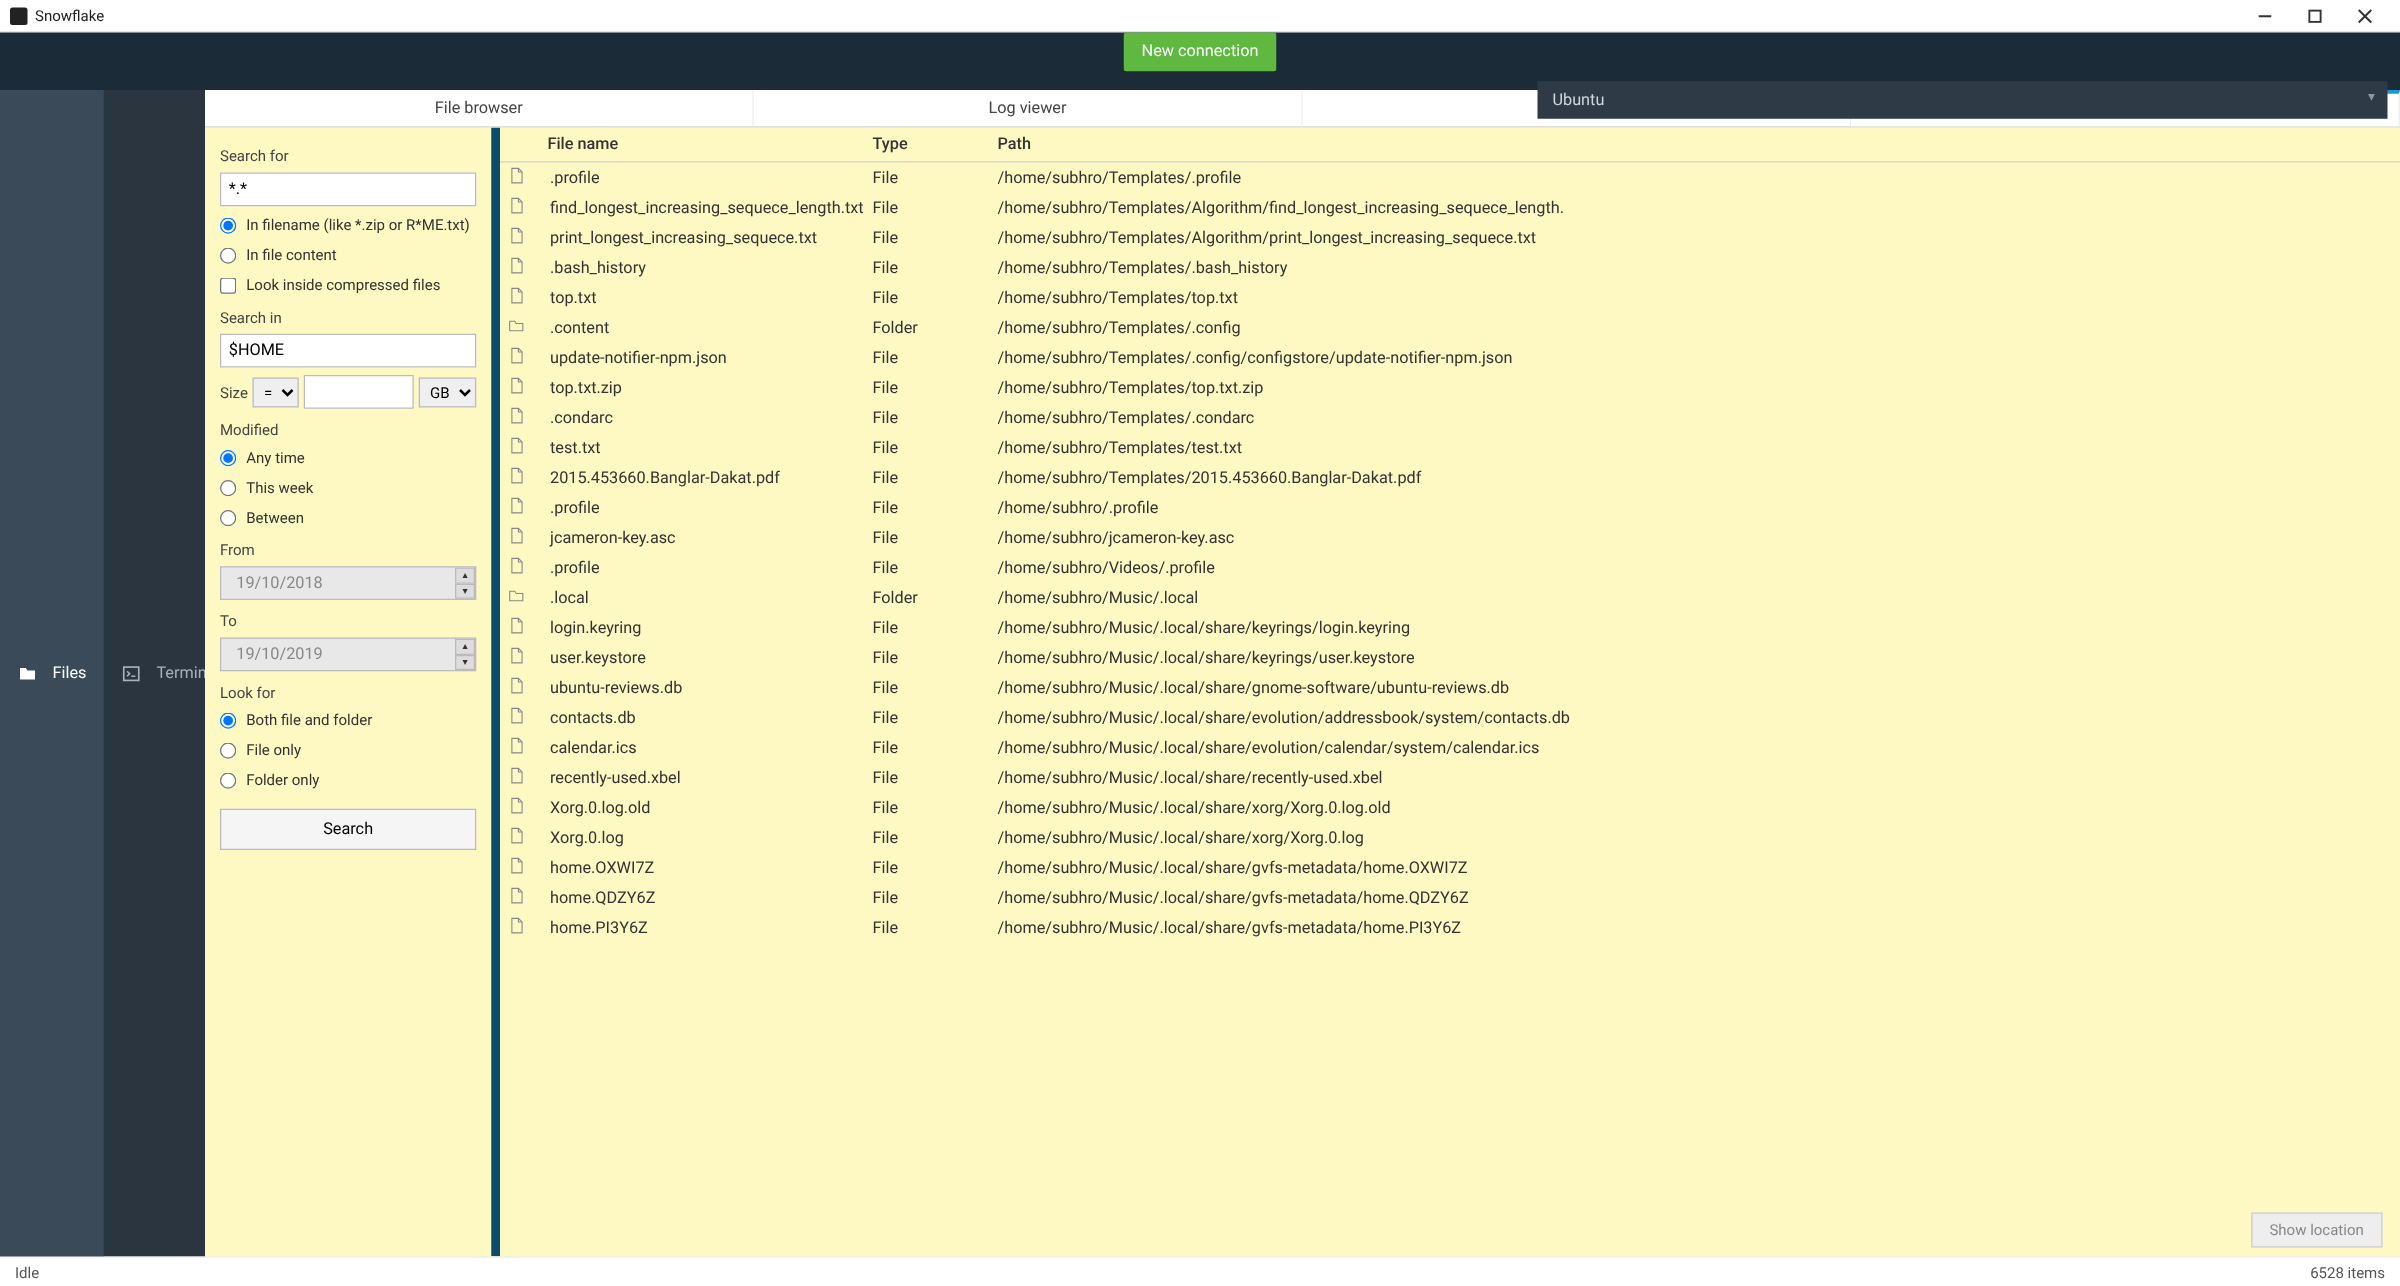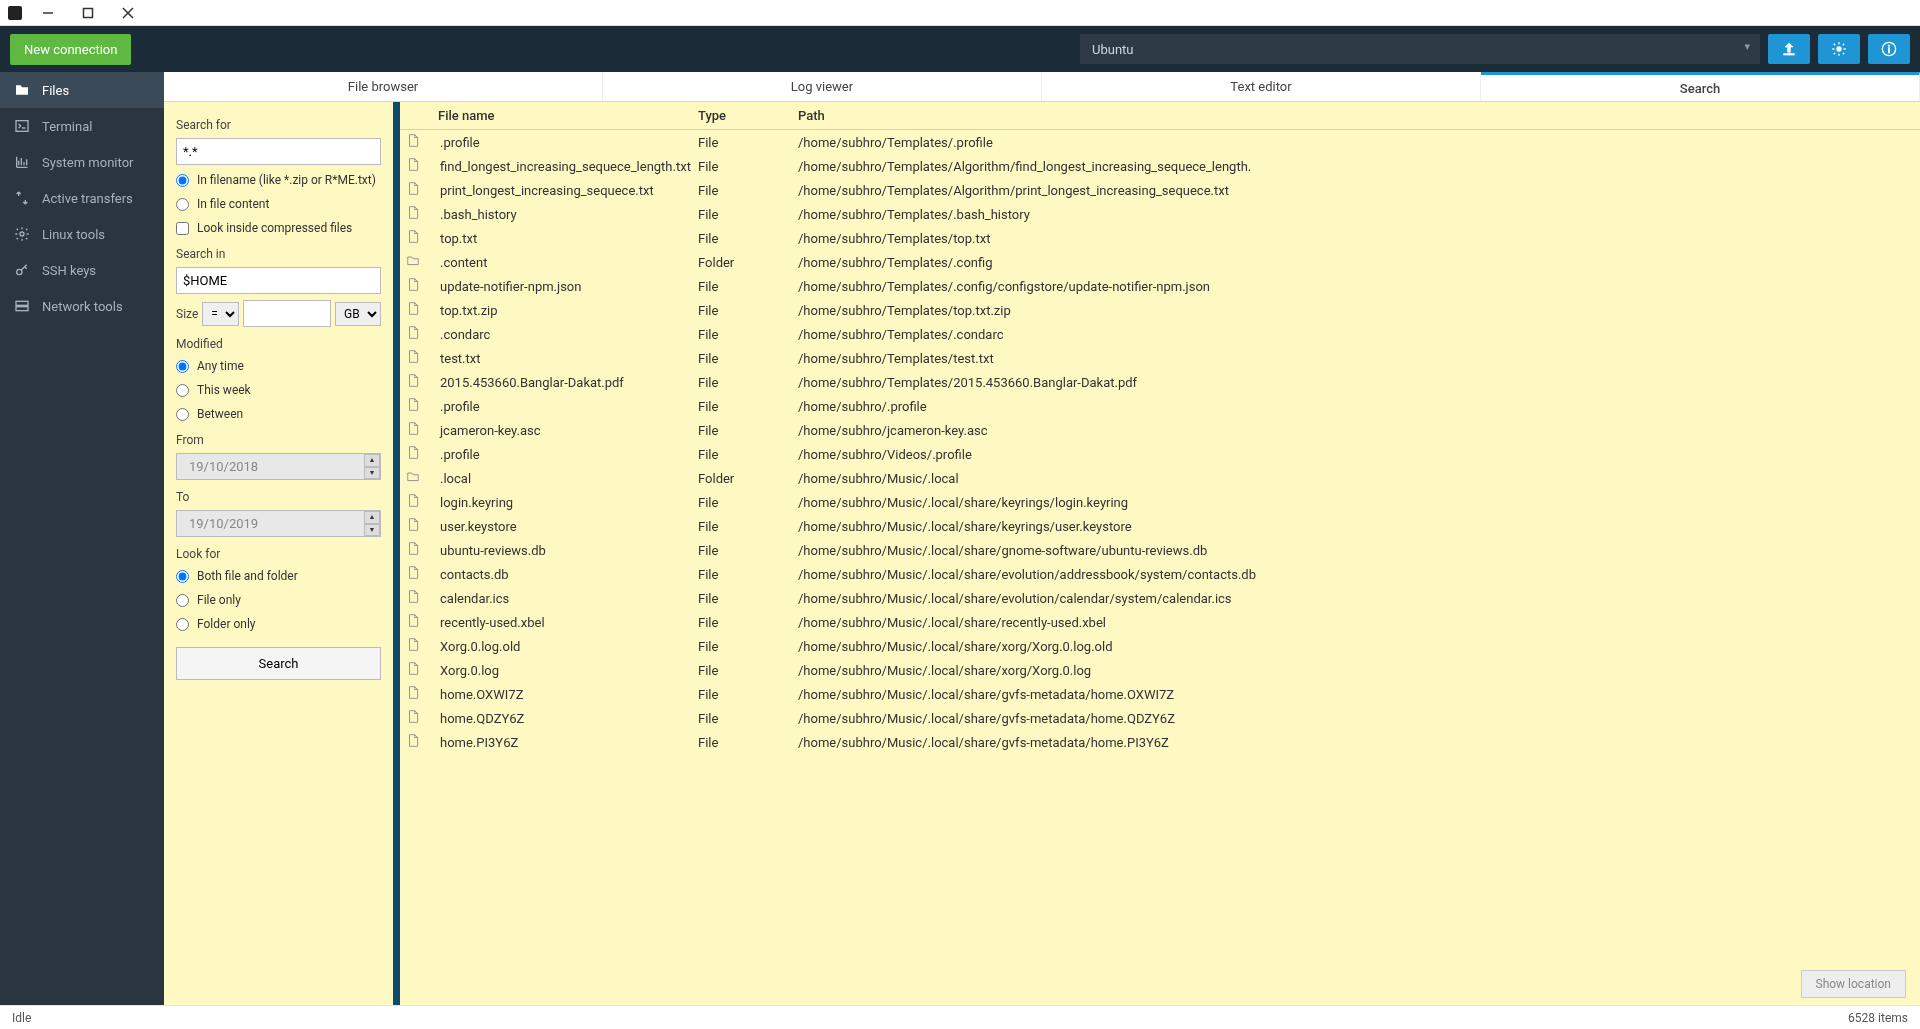--- a/index.html
+++ b/index.html
@@ -4,31 +4,31 @@
 <style>
 * { margin: 0; padding: 0; box-sizing: border-box; font-family: -apple-system, "Segoe UI", Roboto, sans-serif; }
 body { width: 1920px; height: 1029px; background: #fff; overflow: hidden; font-size: 13px; color: #333; }
 
 .titlebar { height: 26px; background: #fff; display: flex; align-items: center; padding: 0 8px; border-bottom: 1px solid #ddd; }
 .titlebar .app-icon { width: 14px; height: 14px; background: #222; margin-right: 6px; border-radius: 2px; }
 .titlebar .title { font-size: 12px; color: #222; flex: 1; }
 .titlebar .win-btn { width: 40px; height: 26px; display: flex; align-items: center; justify-content: center; cursor: pointer; }
 .titlebar .win-btn svg { width: 12px; height: 12px; }
 
-.toolbar { height: 46px; background: #1c2b38; display: flex; align-items: center; padding: 0 10px; gap: 8px; }
+.toolbar { height: 46px; background: #1c2b38; display: flex; align-items: center; padding: 0 10px; gap: 8px; flex-direction: column; }
 .btn-new { background: #5fb83f; color: #fff; border: none; padding: 8px 14px; font-size: 13px; cursor: pointer; border-radius: 2px; }
 .session-dd { margin-left: auto; background: #2e3b47; color: #cfd6dc; border: none; padding: 6px 12px; width: 680px; height: 30px; font-size: 13px; appearance: none; position: relative; }
 .session-wrap { position: relative; margin-left: auto; }
 .session-wrap::after { content: "▾"; position: absolute; right: 10px; top: 6px; color: #8a97a4; font-size: 11px; pointer-events: none; }
 .tb-btn { width: 42px; height: 30px; background: #1e96d6; border: none; cursor: pointer; display: flex; align-items: center; justify-content: center; border-radius: 2px; }
 .tb-btn svg { width: 16px; height: 16px; fill: #fff; stroke: #fff; }
 
 .main { display: flex; height: calc(100% - 26px - 46px - 24px); }
 
-.sidebar { width: 164px; background: #2a3540; color: #a6b1bc; display: flex; flex-direction: column; }
+.sidebar { width: 164px; background: #2a3540; color: #a6b1bc; display: flex; flex-direction: row; }
 .sidebar-item { display: flex; align-items: center; gap: 12px; padding: 10px 14px; cursor: pointer; font-size: 13px; }
 .sidebar-item.active { background: #3a4a58; color: #fff; }
 .sidebar-item svg { width: 16px; height: 16px; fill: #a6b1bc; }
 .sidebar-item.active svg { fill: #fff; }
 
 .content { flex: 1; display: flex; flex-direction: column; background: #fef9c3; }
 .tabs { display: flex; height: 30px; border-bottom: 1px solid #d5d5d5; background:#fff; }
 .tab { flex: 1; display: flex; align-items: center; justify-content: center; font-size: 13px; color: #444; cursor: pointer; border-right: 1px solid #eee; }
 .tab.active { border-top: 3px solid #1e96d6; background:#fff; font-weight:500;}
 
@@ -63,20 +63,21 @@
 .show-loc{padding:6px 14px; background:#eee; border:1px solid #ccc; color:#888; font-size:12px;}
 
 .statusbar { height: 24px; display: flex; align-items: center; padding: 0 12px; font-size: 12px; color: #555; background:#fff; border-top:1px solid #e6e6e6;}
 .statusbar .right{margin-left:auto;}
 </style>
 </head>
 <body>
 
 <div class="titlebar">
   <div class="app-icon"></div>
+  <div class="title">Snowflake</div>
   <div class="win-btn">
       <svg viewBox="0 0 12 12">
         <line x1="1" y1="6" x2="11" y2="6" stroke="#333" stroke-width="1.5"></line>
       </svg>
     </div>
   <div class="win-btn">
       <svg viewBox="0 0 12 12">
         <rect x="1.5" y="1.5" width="9" height="9" fill="none" stroke="#333" stroke-width="1.5"></rect>
       </svg>
     </div>

